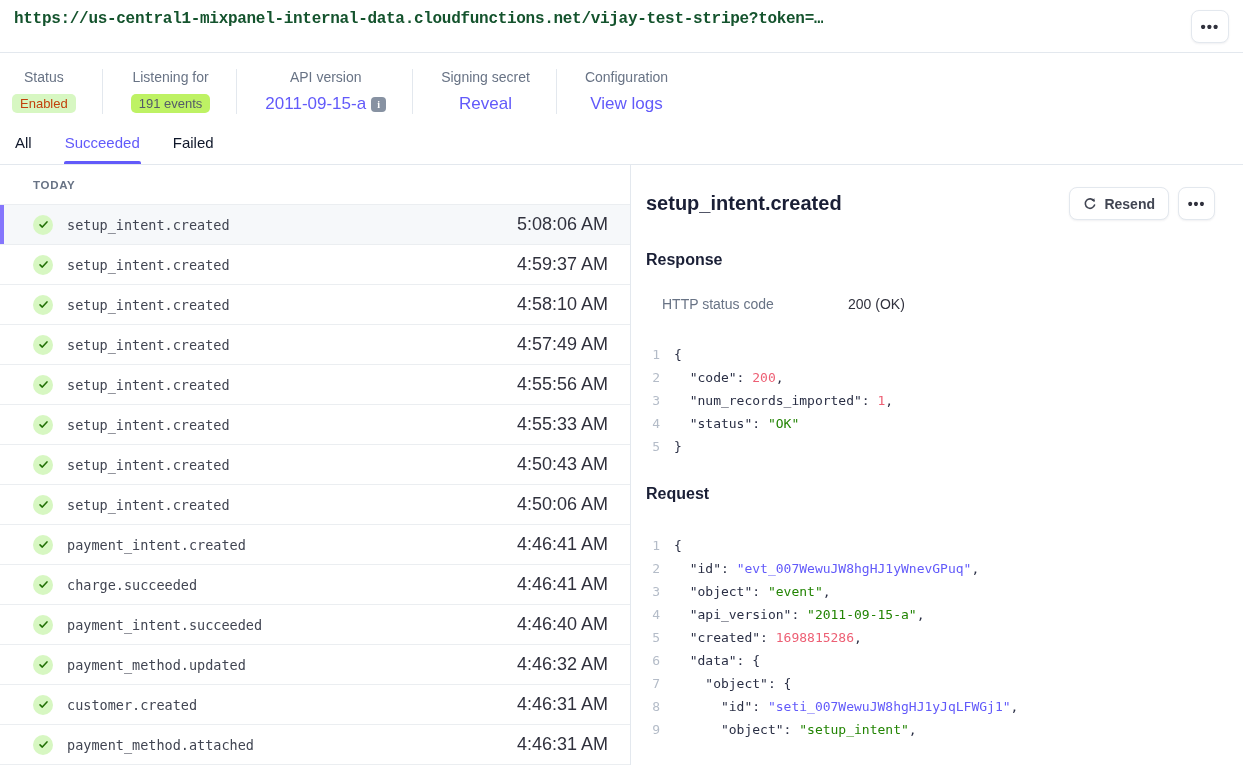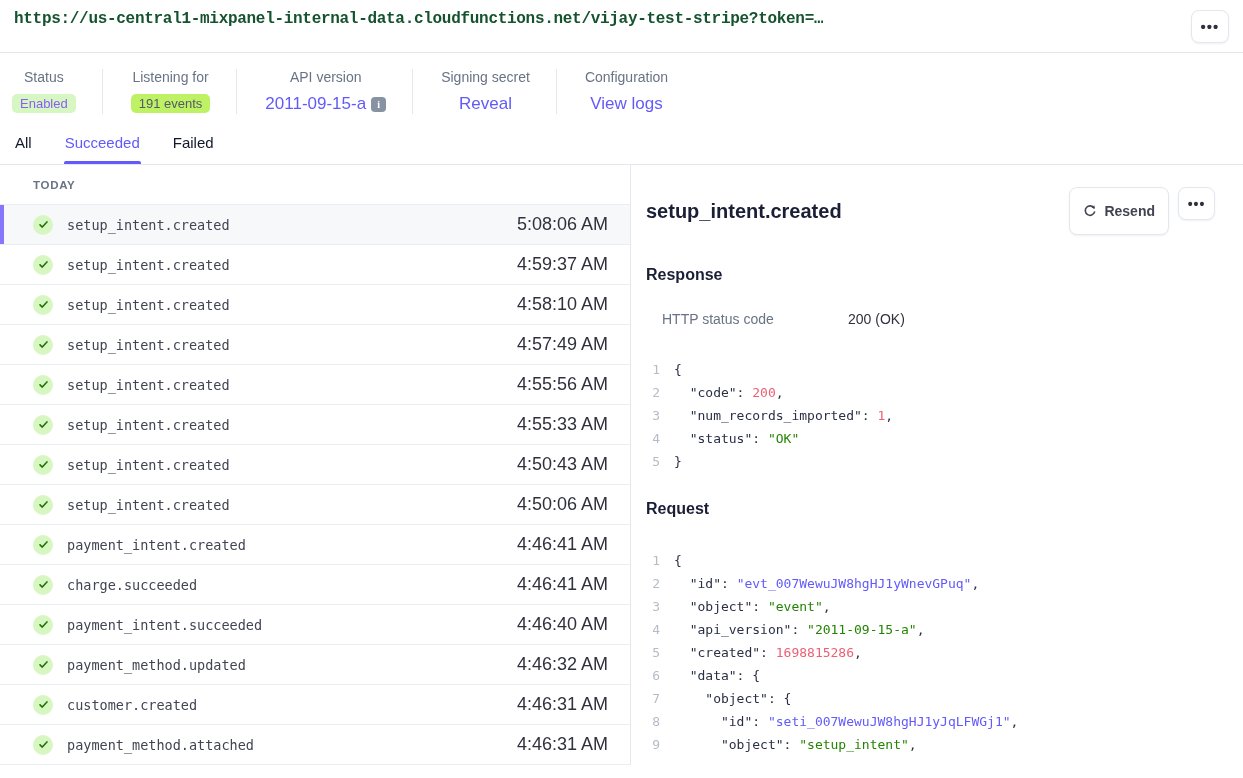--- a/index.html
+++ b/index.html
@@ -16,21 +16,21 @@
     color:#30313d; font-weight:700; }
   .page-overflow { width:38px; height:33px; font-size:15px; letter-spacing:1px; line-height:1; }
 
   
   .summary { display:flex; padding:16px 0 18px 12px;text-align:center; }
   .summary-item { padding:0 26px 0 0; margin-right:14px; border-right:1px solid #e3e8ee; padding-left:14px; }
   .summary-item:first-child { padding-left:0; }
   .summary-item:last-child { border-right:none; }
   .summary-label { font-size:14px; color:#687385; margin-bottom:9px; }
   .badge { display:inline-block; font-size:13px; font-weight:500; padding:2px 8px; border-radius:5px; }
-  .badge-green { background:#d7f7c2; color:#8b5cf6; }
+  .badge-green { background:#d7f7c2; color:#c2410c; }
   .badge-gray { background:#bef264; color:#545a69; }
   .summary-link { font-size:17px; font-weight:500; color:#625afa; cursor:pointer; }
   .info-icon { display:inline-flex; align-items:center; justify-content:center;
     width:15px; height:15px; border-radius:4px; background:#8792a2; color:#fff;
     font-size:10px; font-weight:700; vertical-align:1px; margin-left:5px;
     font-family:"Liberation Serif", serif; cursor:pointer; }
 
   
   .tabs { display:flex; gap:31px; padding:0 0 0 14px; border-bottom:1px solid #e3e8ee; height:33px; }
   .tab { font-size:15px; color:#0f172a; padding:2px 1px 0 1px; cursor:pointer; position:relative; }
@@ -52,21 +52,21 @@
   .check-badge { width:20px; height:20px; border-radius:50%; background:#d7f7c2;
     display:inline-flex; align-items:center; justify-content:center; margin-right:14px; flex:none; }
   .event-name { font-family:"DejaVu Sans Mono", monospace; font-size:13.5px; color:#414552; }
   .event-time { margin-left:auto; font-size:18px; color:#30313d; }
 
   
   .detail-pane { flex:1; padding:22px 28px 0 15px; overflow:hidden; }
   .detail-header { display:flex; align-items:center; justify-content:space-between; }
   .detail-title { font-size:20px; font-weight:700; color:#1a1f36; }
   .detail-actions { display:flex; gap:9px; }
-  .resend-btn { display:inline-flex; align-items:center; gap:7px; height:48px;
+  .resend-btn { display:inline-flex; align-items:center; gap:7px; height:33px;
     padding:0 13px; font-size:14px; font-weight:600; color:#414552; }
   .detail-overflow { width:37px; height:33px; font-size:14px; letter-spacing:1px; line-height:1; color:#30313d; }
 
   .section-heading { font-size:16px; font-weight:700; color:#1a1f36; }
   .heading-response { margin-top:31px; }
   .heading-request { margin-top:27px; }
   .kv-row { display:flex; margin-top:27px; padding-left:16px; font-size:14px; }
   .kv-label { width:186px; color:#687385; }
   .kv-value { color:#30313d; }
 

